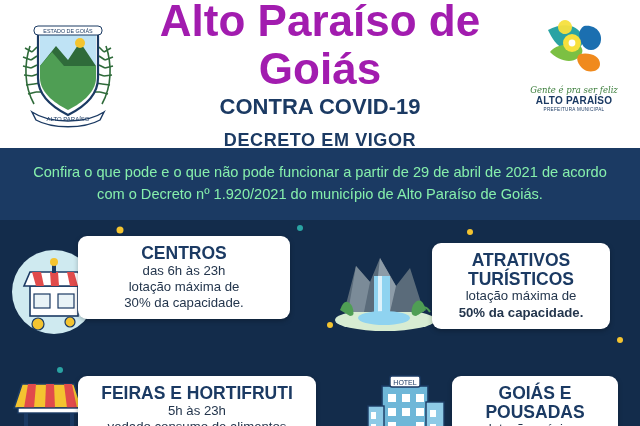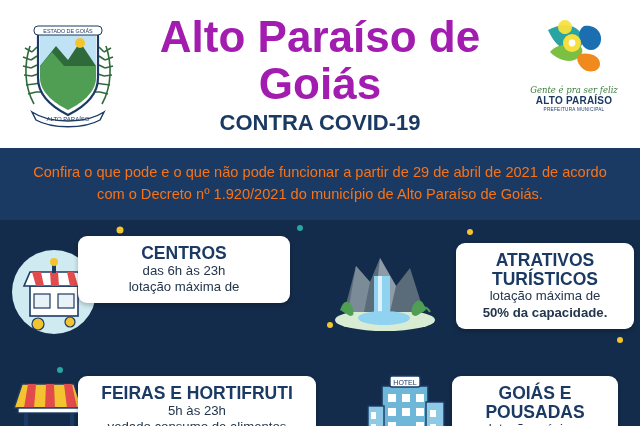--- a/index.html
+++ b/index.html
@@ -82,21 +82,21 @@
   .logo-sub {
     font-size: 4.6px;
     color: #1b3a63;
     letter-spacing: 0.3px;
     margin-top: 1px;
   }
 
   
   .banner {
     background: #1b3a63;
-    color: #f97316;
+    color: #86efac;
     height: 72px;
     display: flex;
     align-items: center;
     justify-content: center;
     text-align: center;
     padding: 0 20px;
   }
   .banner-text {
     font-size: 14.6px;
     line-height: 1.5;
@@ -183,20 +183,21 @@
         <text x="52" y="17.2" font-family="Liberation Sans, sans-serif" font-size="5.4" fill="#1b3a63" text-anchor="middle">ESTADO DE GOIÁS</text>
 
         <path d="M16,96 C34,108 70,108 88,96 L84,104 C68,113 36,113 20,104 Z" fill="#ffffff" stroke="#1b3a63" stroke-width="1.4"></path>
         <text x="52" y="105" font-family="Liberation Sans, sans-serif" font-size="6" fill="#1b3a63" text-anchor="middle">ALTO PARAÍSO</text>
       </svg>
     </div>
 
     <div class="header-center">
       <div class="title-line1">Alto Paraíso de Goiás</div>
       <div class="title-line2">CONTRA COVID-19</div>
+      <div class="title-line3">DECRETO EM VIGOR</div>
     </div>
 
     <div class="tourism-logo">
       <svg width="104" height="62" viewBox="0 0 104 62">
         <g transform="translate(52,30)">
           <path d="M-26,-18 C-12,-26 4,-24 8,-12 C12,-2 2,6 -8,2 C-18,-2 -22,-10 -26,-18 Z" fill="#2aa3a3"></path>
           <path d="M10,-22 C22,-24 30,-14 26,-4 C22,4 12,4 8,-4 C4,-12 4,-18 10,-22 Z" fill="#1b6fb0"></path>
           <path d="M-24,4 C-16,12 -4,16 4,10 C12,4 8,-4 0,-4 C-10,-4 -20,-2 -24,4 Z" fill="#7cc043"></path>
           <path d="M6,6 C16,4 26,8 26,16 C26,24 14,26 8,20 C2,14 2,8 6,6 Z" fill="#f08a1d"></path>
           <circle cx="-2" cy="-5" r="9" fill="#f7e03d"></circle>
@@ -294,23 +295,24 @@
             <rect x="78" y="52" width="6" height="7"></rect>
         </g>
         <rect x="48" y="58" width="12" height="16" fill="#1b3a63"></rect>
       </svg>
     </div>
 
     <div class="card card-a" style="left:78px; top:16px; width:212px;">
       <div class="card-title">CENTROS</div>
       <div class="card-line">das 6h às 23h</div>
       <div class="card-line">lotação máxima de</div>
-    </div>
-
-    <div class="card card-b" style="left:456px; top:23px; width:178px;">
+      <div class="card-line">30% da capacidade.</div>
+    </div>
+
+    <div class="card card-b" style="left:432px; top:23px; width:178px;">
       <div class="card-title">ATRATIVOS</div>
       <div class="card-title">TURÍSTICOS</div>
       <div class="card-line">lotação máxima de</div>
       <div class="card-line bold">50% da capacidade.</div>
     </div>
 
     <div class="card card-c" style="left:78px; top:156px; width:238px;">
       <div class="card-title">FEIRAS E HORTIFRUTI</div>
       <div class="card-line">5h às 23h</div>
       <div class="card-line">vedado consumo de alimentos</div>

